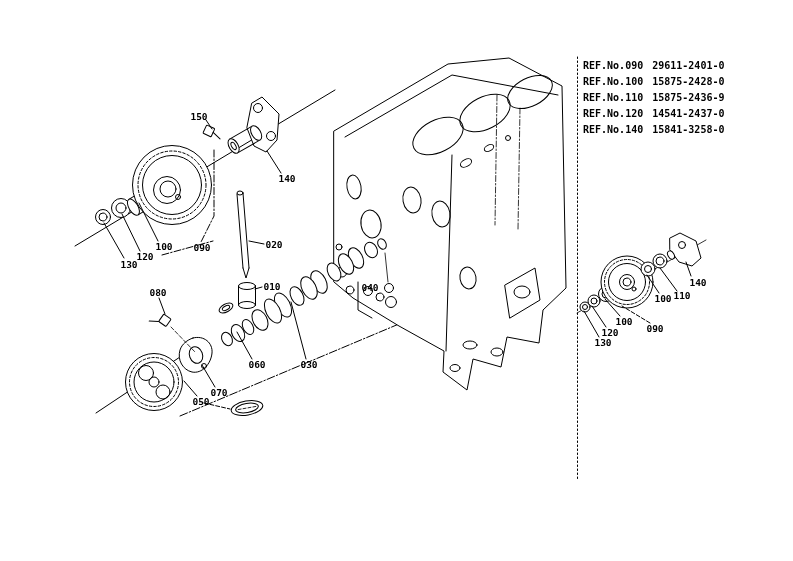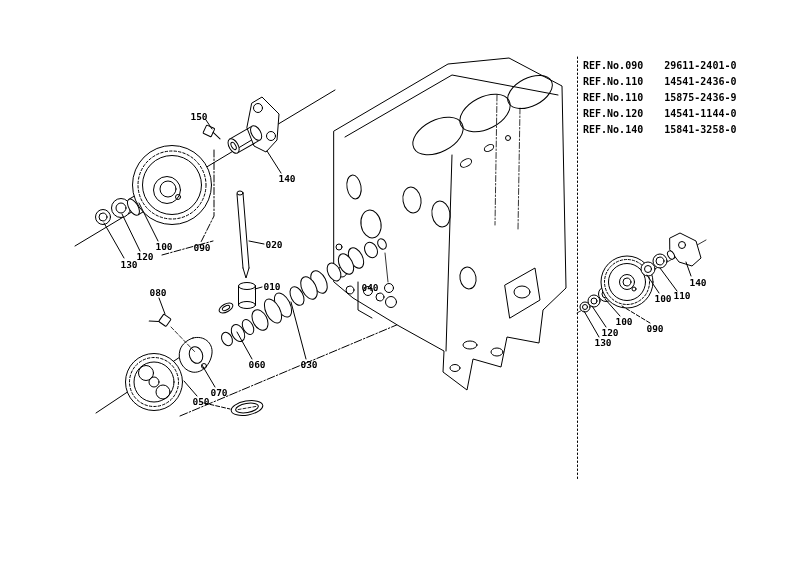--- a/index.html
+++ b/index.html
@@ -5,21 +5,21 @@
   html,body{margin:0;padding:0;background:#fff;}
   .stage{position:relative;width:793px;height:561px;background:#fff;overflow:hidden;
          font-family:"DejaVu Sans Mono", monospace;}
   svg{position:absolute;left:0;top:0;}
   svg *{fill:none;stroke:#000;stroke-width:1;stroke-linecap:round;stroke-linejoin:round;}
   svg .fw{fill:#fff;}
   svg .thin{stroke-width:0.8;}
   svg text{font:bold 9.5px "DejaVu Sans Mono", monospace;fill:#000;stroke:none;text-anchor:middle;}
   #ref-table{position:absolute;left:583px;top:60px;width:150px;color:#000;}
   .ref-row{height:16px;line-height:16px;font:bold 10px "DejaVu Sans Mono", monospace;white-space:pre;}
-  .ref-row .ref{margin-right:21px;}
+  .ref-row .ref{margin-right:9px;}
 </style>
 </head>
 <body>
 
 <div class="stage">
 
 <svg width="793" height="561" viewBox="0 0 793 561">
 
   <line x1="577.5" y1="57" x2="577.5" y2="479" stroke-dasharray="1.5,2.5"></line>
 
@@ -264,19 +264,19 @@
           <text x="655" y="332">090</text>
           <text x="624" y="325">100</text>
           <text x="610" y="336">120</text>
           <text x="603" y="346">130</text>
         </g>
   </g>
 </svg>
 
 <div id="ref-table">
       <div class="ref-row"><span class="ref">REF.No.090</span><span>29611-2401-0</span></div>
-      <div class="ref-row"><span class="ref">REF.No.110</span><span>14541-2436-0</span></div>
+      <div class="ref-row"><span class="ref">REF.No.100</span><span>15875-2428-0</span></div>
       <div class="ref-row"><span class="ref">REF.No.110</span><span>15875-2436-9</span></div>
-      <div class="ref-row"><span class="ref">REF.No.120</span><span>14541-1144-0</span></div>
+      <div class="ref-row"><span class="ref">REF.No.120</span><span>14541-2437-0</span></div>
       <div class="ref-row"><span class="ref">REF.No.140</span><span>15841-3258-0</span></div>
     </div>
 
 </div>
 
 </body></html>

